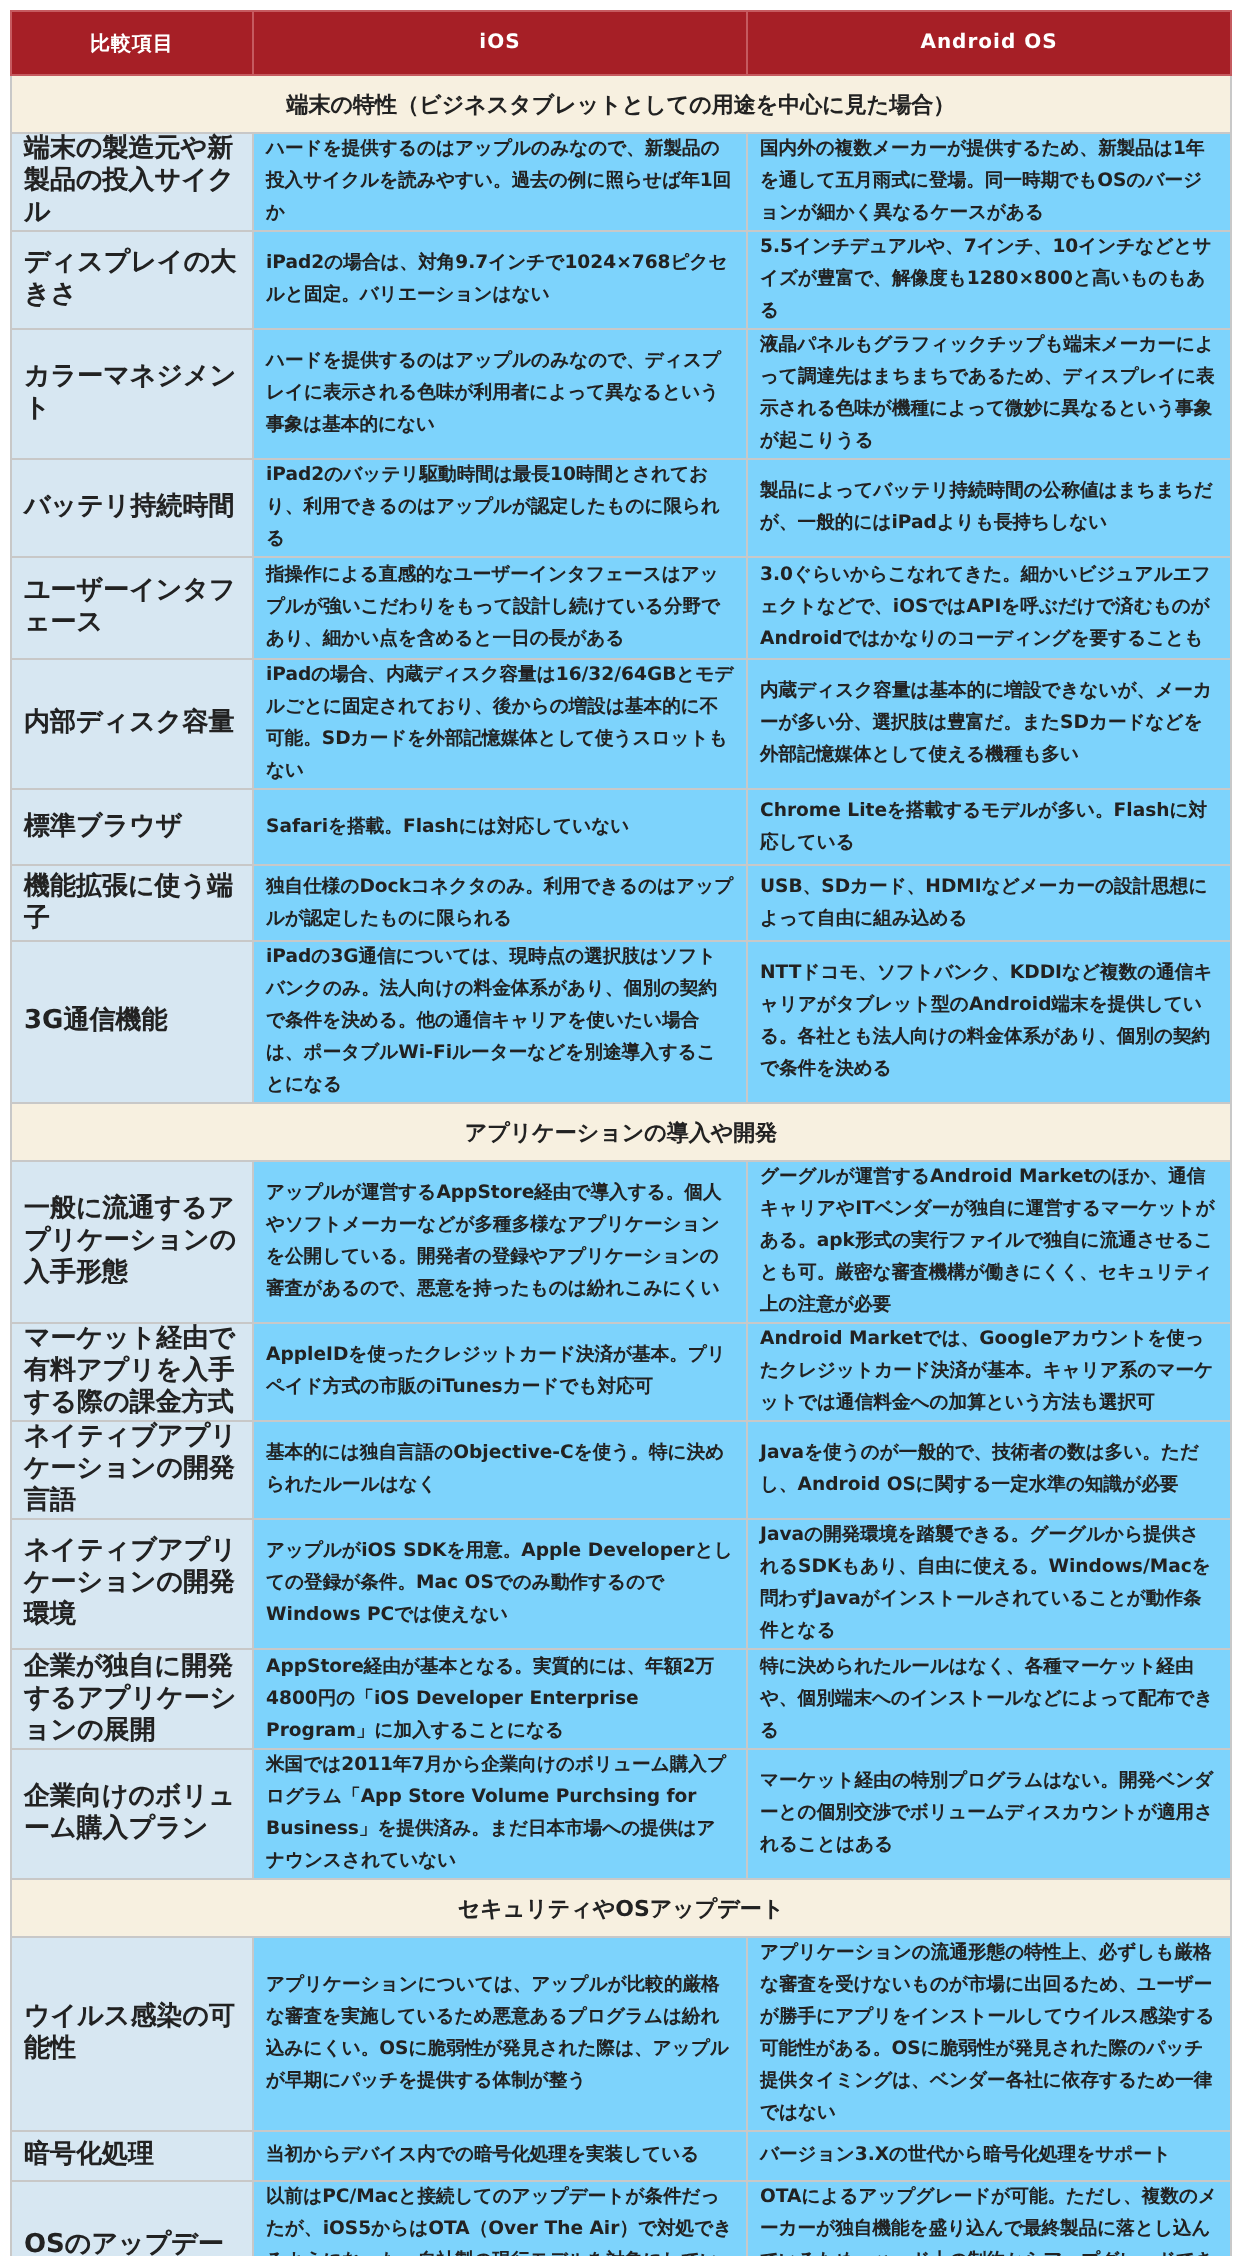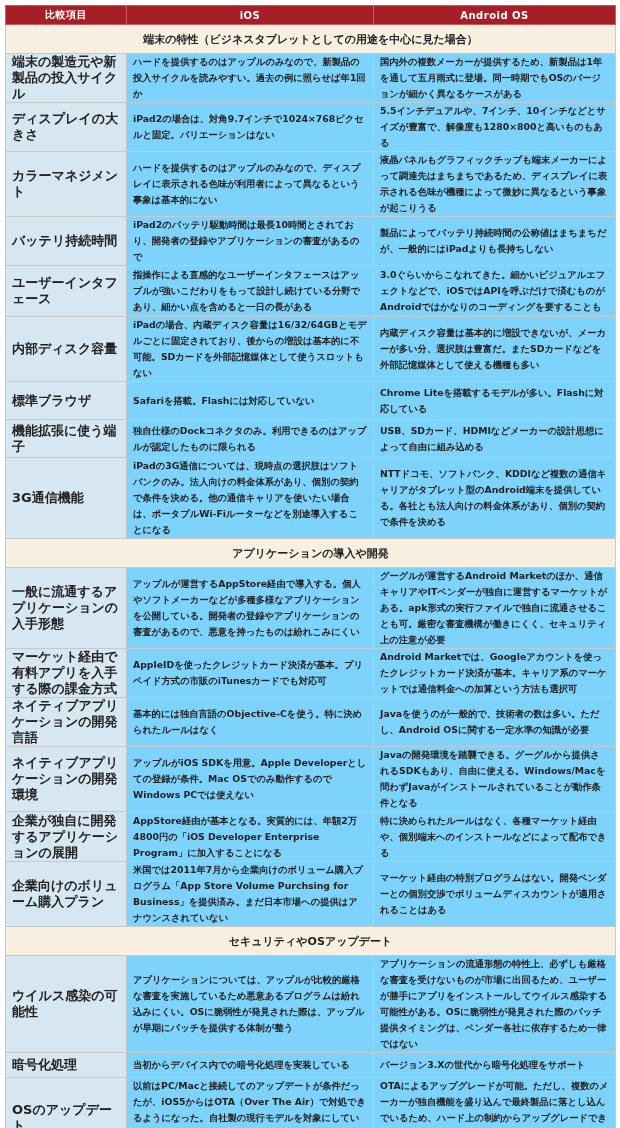--- a/index.html
+++ b/index.html
@@ -3,21 +3,21 @@
 <meta charset="utf-8">
 <style>
   html, body { margin: 0; padding: 0; background: #ffffff; }
   body { width: 620px; height: 1128px; overflow: hidden; position: relative;
          font-family: "DejaVu Sans", "Liberation Sans", sans-serif; }
   #tbl { position: absolute; left: 5px; top: 5px; width: 610px;
          border-collapse: collapse; table-layout: fixed; }
   #tbl td, #tbl th { border: 1px solid #c8c8c8; box-sizing: border-box;
          vertical-align: middle; padding: 0 6px; }
   #tbl th { background: #a61f26; color: #ffffff; font-size: 10px; font-weight: bold;
-            height: 19px; text-align: center; border-color: #c55a5f; letter-spacing: 0.5px; }
+            height: 32px; text-align: center; border-color: #c55a5f; letter-spacing: 0.5px; }
   #tbl td.section { background: #f7f0e0; text-align: center; font-weight: bold;
             font-size: 11px; color: #222; height: 29px; }
   #tbl td.item { background: #d7e7f2; font-size: 13px; font-weight: bold; color: #222;
             line-height: 16px; }
   #tbl td.val { background: #7dd3fc; font-size: 9.3px; color: #222; line-height: 16px;
             font-weight: bold; }
   col.c1 { width: 121px; } col.c2 { width: 247px; } col.c3 { width: 242px; }
 </style>
 </head>
 <body>
@@ -49,21 +49,21 @@
         <td class="val">iPad2の場合は、対角9.7インチで1024×768ピクセルと固定。バリエーションはない</td>
         <td class="val">5.5インチデュアルや、7インチ、10インチなどとサイズが豊富で、解像度も1280×800と高いものもある</td>
       </tr>
       <tr style="height: 50px;">
         <td class="item">カラーマネジメント</td>
         <td class="val">ハードを提供するのはアップルのみなので、ディスプレイに表示される色味が利用者によって異なるという事象は基本的にない</td>
         <td class="val">液晶パネルもグラフィックチップも端末メーカーによって調達先はまちまちであるため、ディスプレイに表示される色味が機種によって微妙に異なるという事象が起こりうる</td>
       </tr>
       <tr style="height: 39px;">
         <td class="item">バッテリ持続時間</td>
-        <td class="val">iPad2のバッテリ駆動時間は最長10時間とされており、開発者の登録やアプリケーションの審査があるので</td>
+        <td class="val">iPad2のバッテリ駆動時間は最長10時間とされており、利用できるのはアップルが認定したものに限られる</td>
         <td class="val">製品によってバッテリ持続時間の公称値はまちまちだが、一般的にはiPadよりも長持ちしない</td>
       </tr>
       <tr style="height: 51px;">
         <td class="item">ユーザーインタフェース</td>
         <td class="val">指操作による直感的なユーザーインタフェースはアップルが強いこだわりをもって設計し続けている分野であり、細かい点を含めると一日の長がある</td>
         <td class="val">3.0ぐらいからこなれてきた。細かいビジュアルエフェクトなどで、iOSではAPIを呼ぶだけで済むものがAndroidではかなりのコーディングを要することも</td>
       </tr>
       <tr style="height: 50px;">
         <td class="item">内部ディスク容量</td>
         <td class="val">iPadの場合、内蔵ディスク容量は16/32/64GBとモデルごとに固定されており、後からの増設は基本的に不可能。SDカードを外部記憶媒体として使うスロットもない</td>

